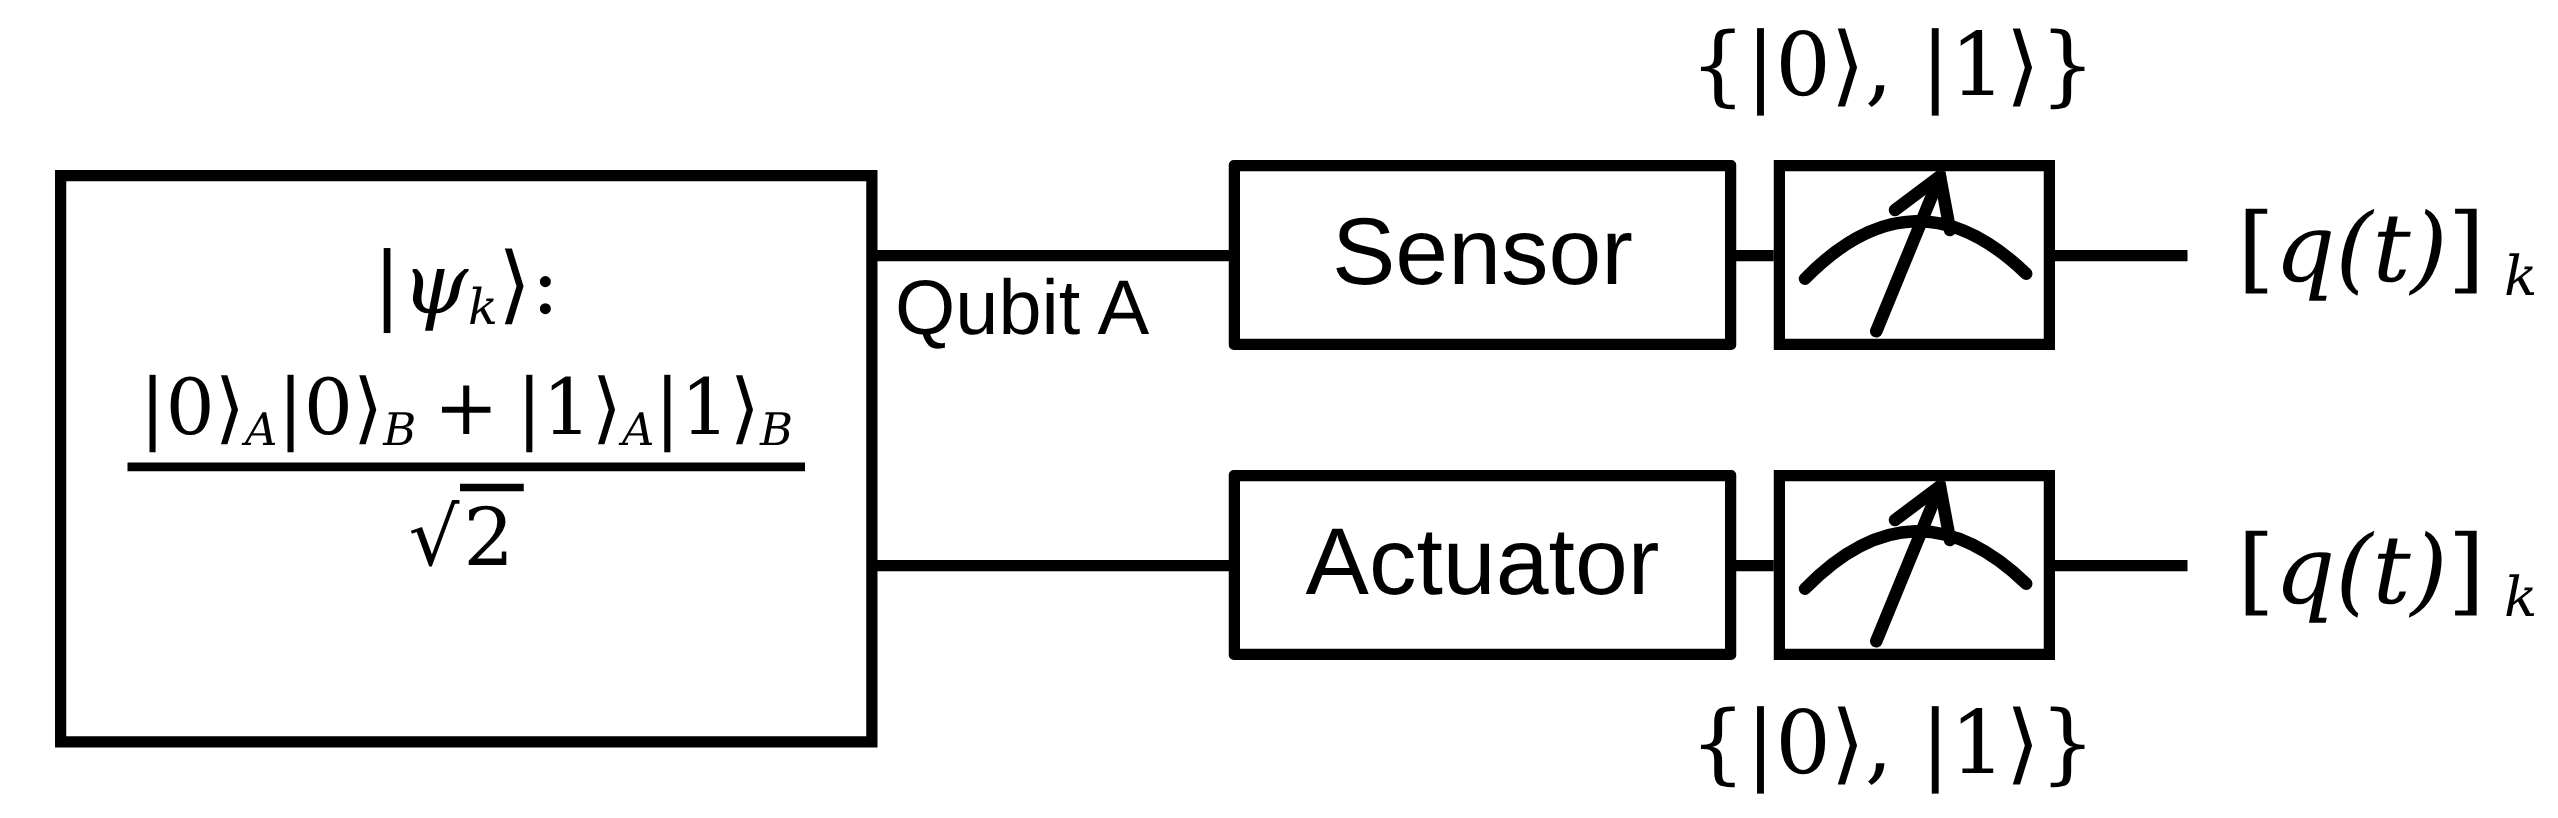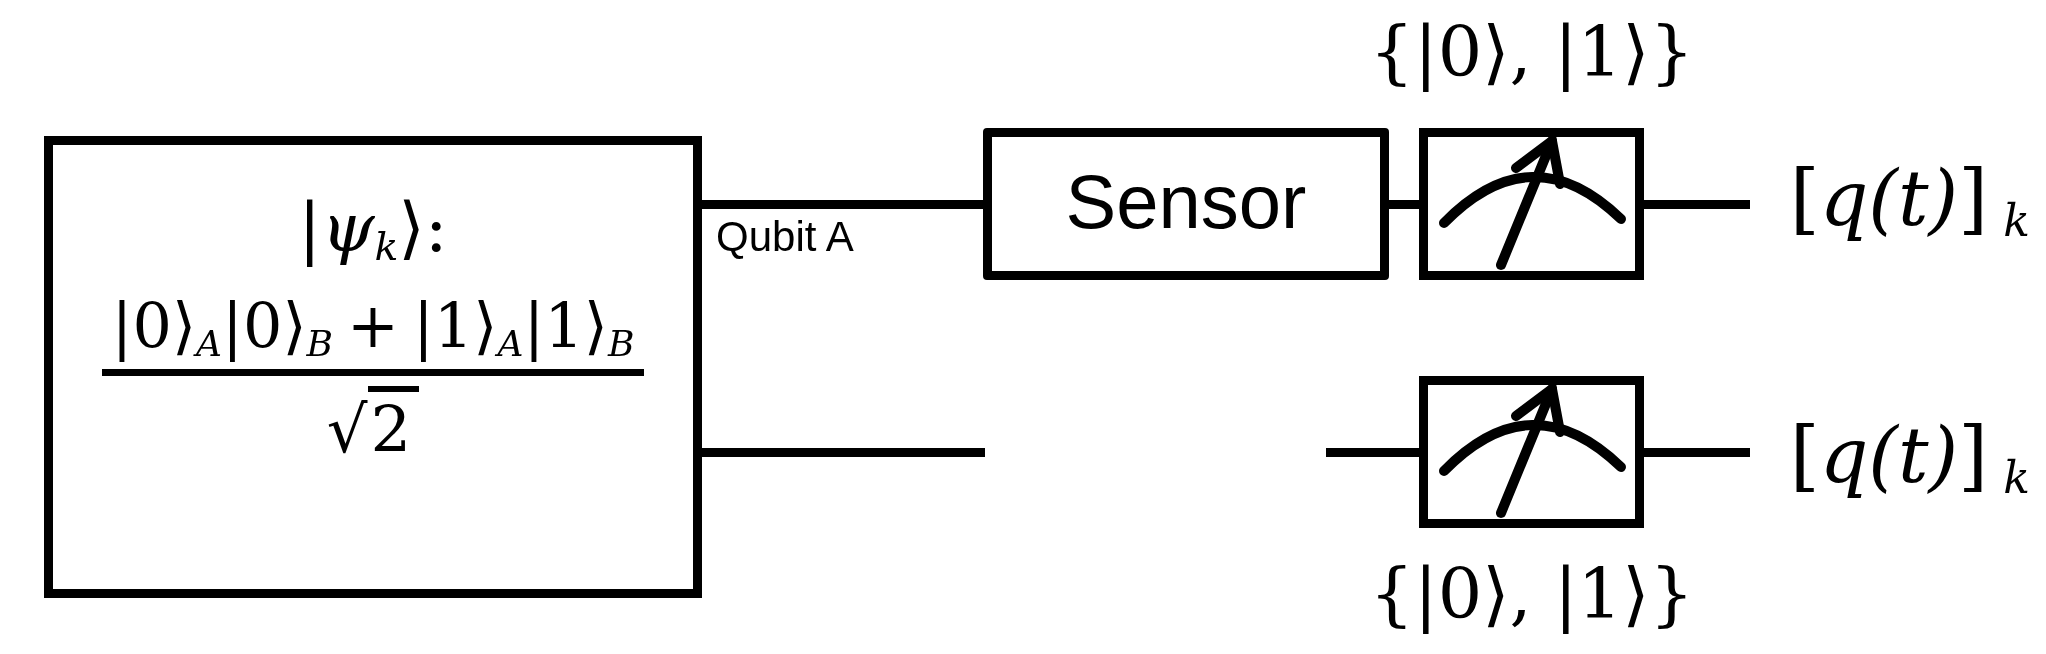--- a/index.html
+++ b/index.html
@@ -19,39 +19,39 @@
   .sb{font-size:0.58em;font-style:italic;vertical-align:-0.24em;}
   .psi-title{font-size:68px;line-height:1.15;}
   .fraction{margin-top:16px;display:flex;flex-direction:column;align-items:center;text-align:center;}
   .numerator{font-size:62px;line-height:1.3;white-space:nowrap;padding:0 10px;}
   .plus{margin:0 14px;}
   .fracbar{height:7px;background:#000;align-self:stretch;margin-top:2px;}
   .denominator{font-size:64px;line-height:1.25;margin-top:14px;white-space:nowrap;}
   .radicand{border-top:6px solid #000;padding:1px 8px 0 3px;}
   .wire-label{
     position:absolute;font-family:"Liberation Sans","DejaVu Sans",sans-serif;
-    font-size:42px;line-height:1;white-space:nowrap;
+    font-size:62px;line-height:1;white-space:nowrap;
   }
   .block{
     position:absolute;left:983px;width:406px;height:152px;
     border:9px solid #000;border-radius:4px;box-sizing:border-box;background:#fff;
     display:flex;align-items:center;justify-content:center;
   }
   .block-label{
     font-family:"Liberation Sans","DejaVu Sans",sans-serif;
     font-size:76px;line-height:1;padding-bottom:4px;white-space:nowrap;
   }
   .meter{
     position:absolute;left:1419px;width:225px;height:152px;
     border:9px solid #000;box-sizing:border-box;background:#fff;
   }
   .meter svg{display:block;width:100%;height:100%;}
   .meter-stroke{stroke:#000;stroke-width:10;fill:none;stroke-linecap:round;}
   .basis{
-    position:absolute;left:1352px;width:342px;text-align:right;
+    position:absolute;left:1352px;width:342px;text-align:left;
     font-size:70px;line-height:1.2;white-space:nowrap;
   }
   .output{
     position:absolute;left:1762px;font-size:76px;line-height:1.2;white-space:nowrap;margin-left:28px;
   }
   .output .sb{margin-left:0.35em;}
 </style>
 </head>
 <body>
 
@@ -84,20 +84,23 @@
   </div>
 
   <div class="basis math" style="top:10px;">{|0⟩, |1⟩}</div>
 
   <div class="output math" style="top:153px;"><span>[</span><span class="it">q(t)</span><span>]</span><span class="sb">k</span></div>
 
   <div class="wire" style="left:698px;top:448px;width:287px;"></div>
   <div class="wire" style="left:1326px;top:448px;width:96px;"></div>
   <div class="wire" style="left:1640px;top:448px;width:110px;"></div>
 
+  <div class="block" style="top:376px;">
+    <span class="block-label">Actuator</span>
+  </div>
 
   <div class="meter" style="top:376px;">
     <svg viewBox="0 0 207 134">
       <path class="meter-stroke" d="M 16 86 Q 104 -4 193 82"></path>
       <line class="meter-stroke" x1="73" y1="128" x2="124" y2="4"></line>
       <polyline class="meter-stroke" points="88,31 124,4 132,47"></polyline>
     </svg>
   </div>
 
   <div class="basis math" style="top:552px;">{|0⟩, |1⟩}</div>

